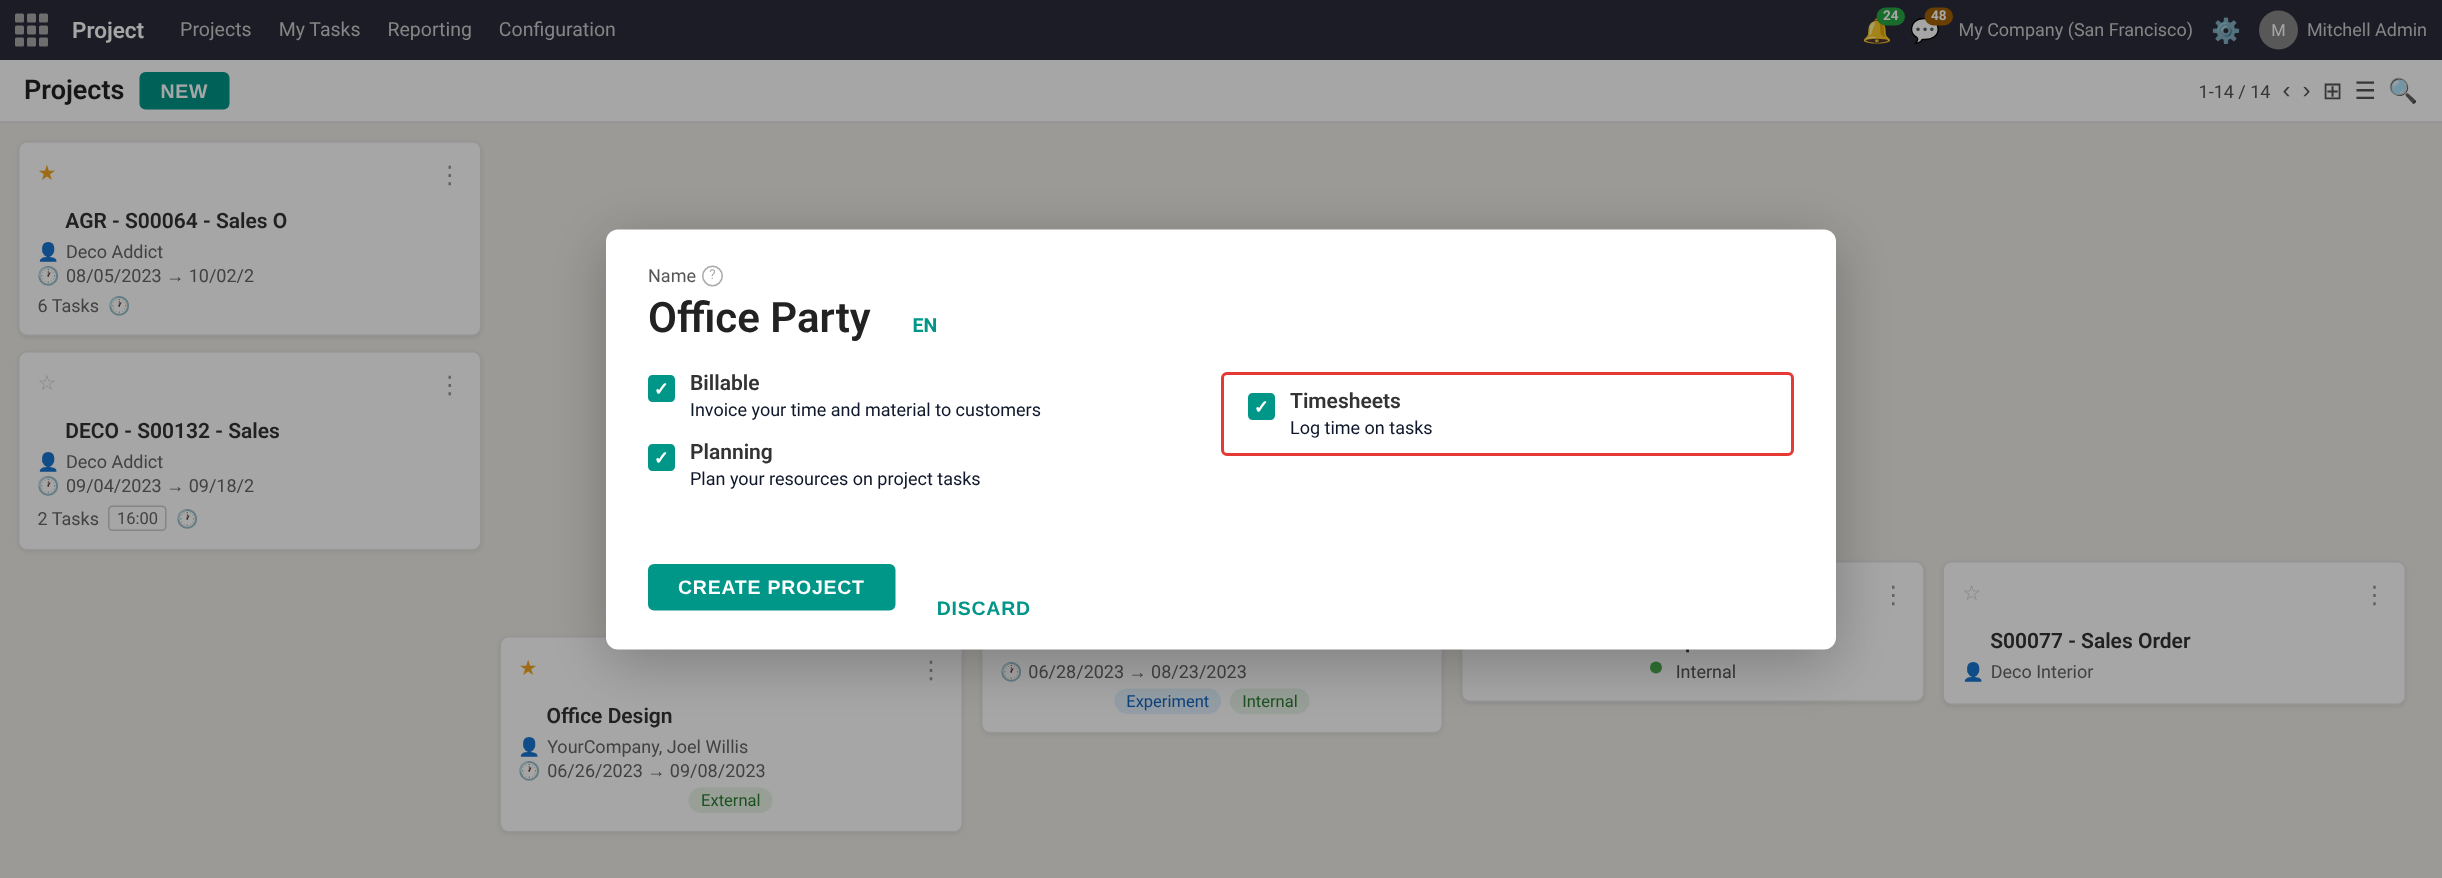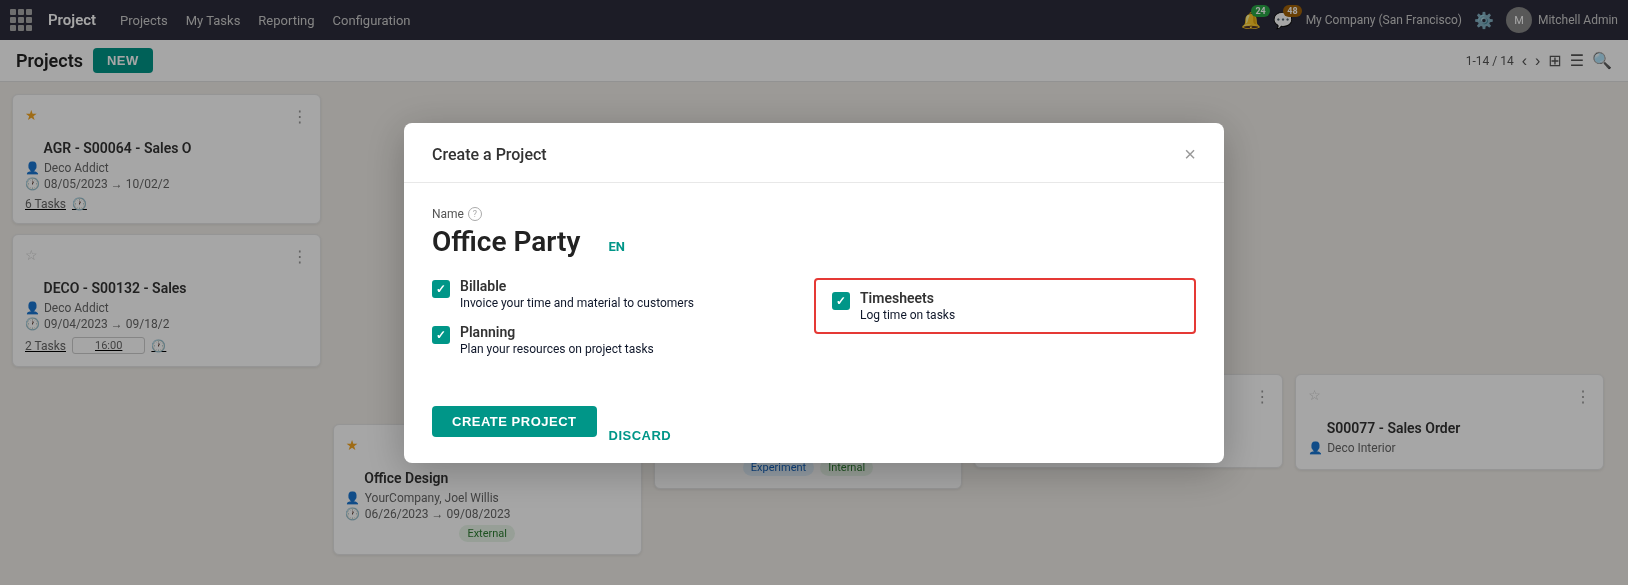--- a/index.html
+++ b/index.html
@@ -96,23 +96,23 @@
     .star-empty { color: #ccc; font-size: 14px; }
     .project-card-title { font-size: 14px; font-weight: 600; color: #333; flex: 1; line-height: 1.3; margin-top: 32px; }
     .card-menu { color: #999; cursor: pointer; font-size: 16px; }
     .card-meta { font-size: 12px; color: #666; display: flex; align-items: center; gap: 4px; margin-bottom: 2px; }
     .card-tags { display: flex; gap: 6px; flex-wrap: wrap; margin-top: 4px; justify-content: center; }
     .tag { font-size: 11px; padding: 2px 8px; border-radius: 10px; }
     .tag-external { background: #e8f5e9; color: #2e7d32; }
     .tag-internal { background: #e8f5e9; color: #2e7d32; }
     .tag-experiment { background: #e3f2fd; color: #1565c0; }
     .tag-dot { display: inline-block; width: 8px; height: 8px; border-radius: 50%; background: #4caf50; margin-right: 3px; }
-    .card-footer { display: flex; align-items: center; justify-content: space-between; margin-top: 6px; text-decoration: underline; }
+    .card-footer { display: flex; align-items: center; justify-content: space-between; margin-top: 6px; }
     .tasks-info { font-size: 12px; color: #666; display: flex; align-items: center; gap: 6px; }
-    .time-badge { border: 1px solid #ccc; border-radius: 3px; padding: 1px 22px; font-size: 11px; color: #666; }
+    .time-badge { border: 1px solid #ccc; border-radius: 3px; padding: 1px 5px; font-size: 11px; color: #666; }
 
     
     .overlay {
       position: fixed;
       top: 0; left: 0; right: 0; bottom: 0;
       background: rgba(0,0,0,0.35);
       z-index: 100;
       display: flex;
       align-items: center;
       justify-content: center;
@@ -167,21 +167,21 @@
     .checkbox-label { font-size: 14px; font-weight: 600; color: #333; }
     .checkbox-desc { font-size: 12px; color: #0f172a; margin-top: 2px; }
 
     
     .timesheets-box {
       border: 2px solid #e53935;
       border-radius: 4px;
       padding: 10px 16px;
     }
 
-    .modal-footer { padding: 16px 28px 20px; display: flex; gap: 12px; align-items: center; }
+    .modal-footer { padding: 16px 28px 20px; display: flex; gap: 28px; align-items: center; }
     .btn-create {
       background: #009688;
       color: #fff;
       border: none;
       padding: 8px 20px;
       border-radius: 4px;
       font-size: 13px;
       font-weight: 700;
       cursor: pointer;
       letter-spacing: 0.5px;
@@ -372,24 +372,20 @@
           </div>
         </div>
       </div>
     </div>
   </div>
 </div>
 
 <div class="overlay">
   <div class="modal">
 
-    <div class="modal-header">
-      <span class="modal-title">Create a Project</span>
-      <button class="modal-close">×</button>
-    </div>
 
     <div class="modal-body">
 
       <div class="form-field">
         <div class="form-label">
           <span>Name</span>
           <span class="help-icon">?</span>
         </div>
         <div class="project-name-row">
           <span class="form-value">Office Party</span>

